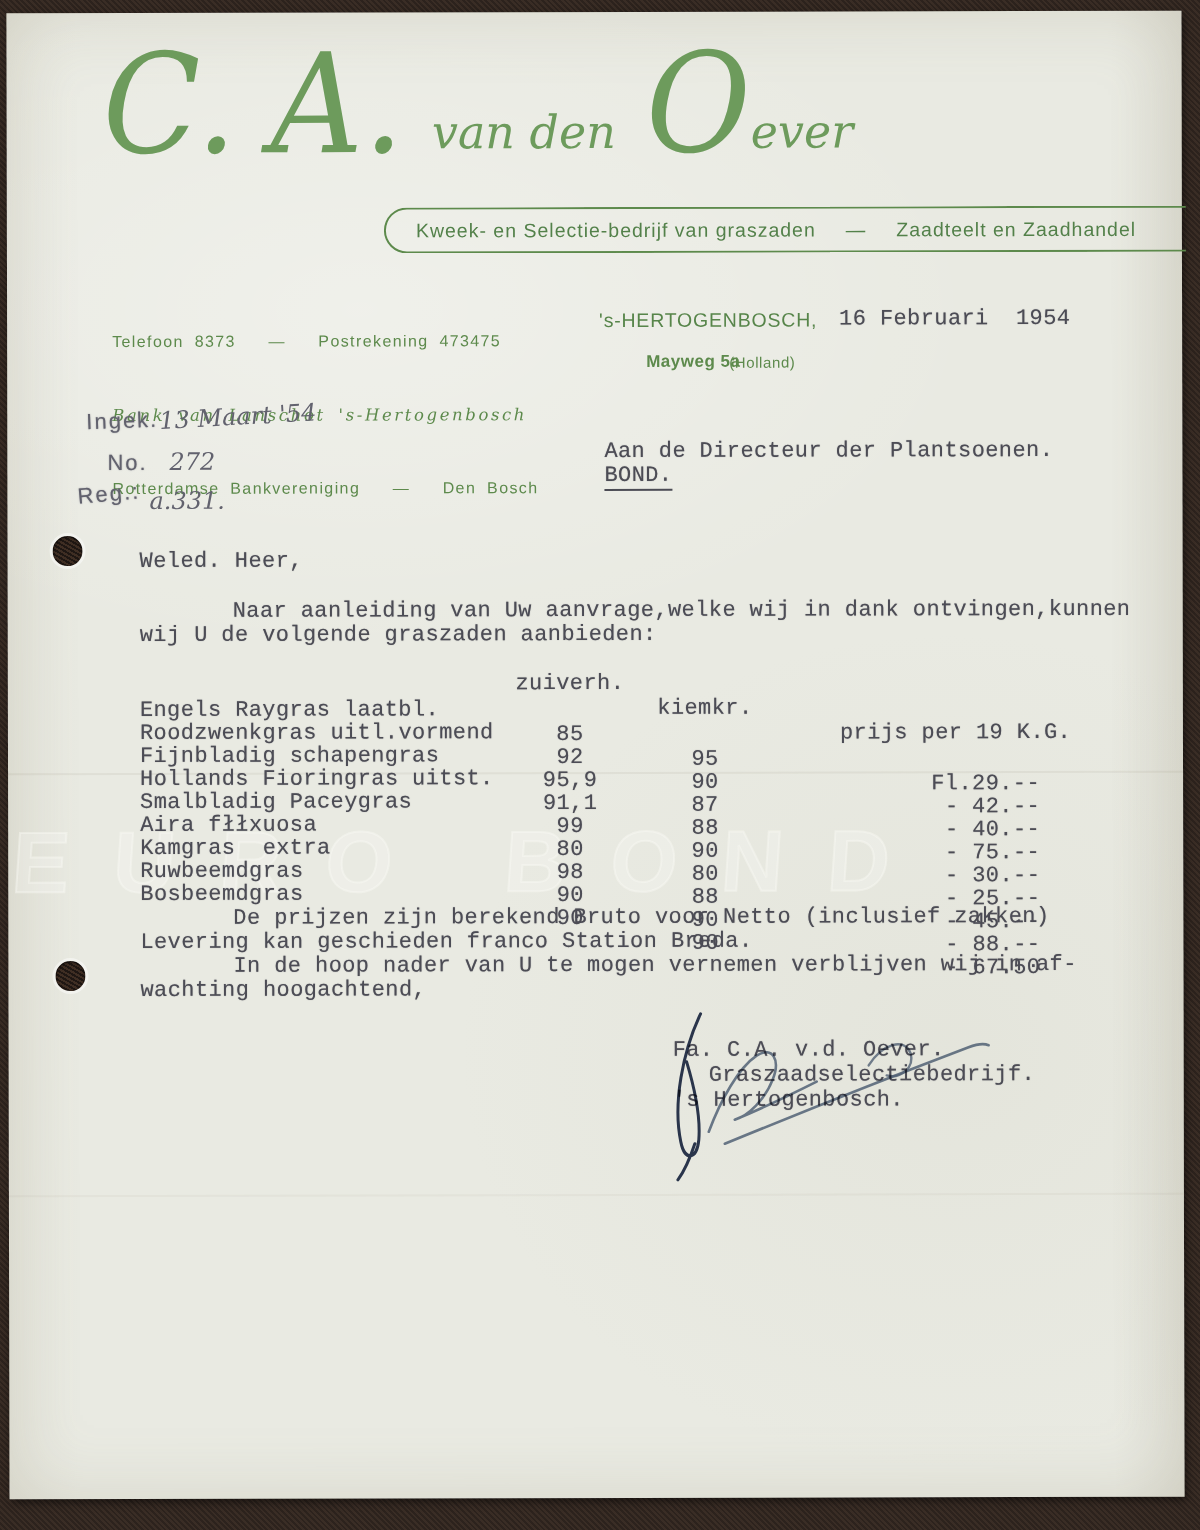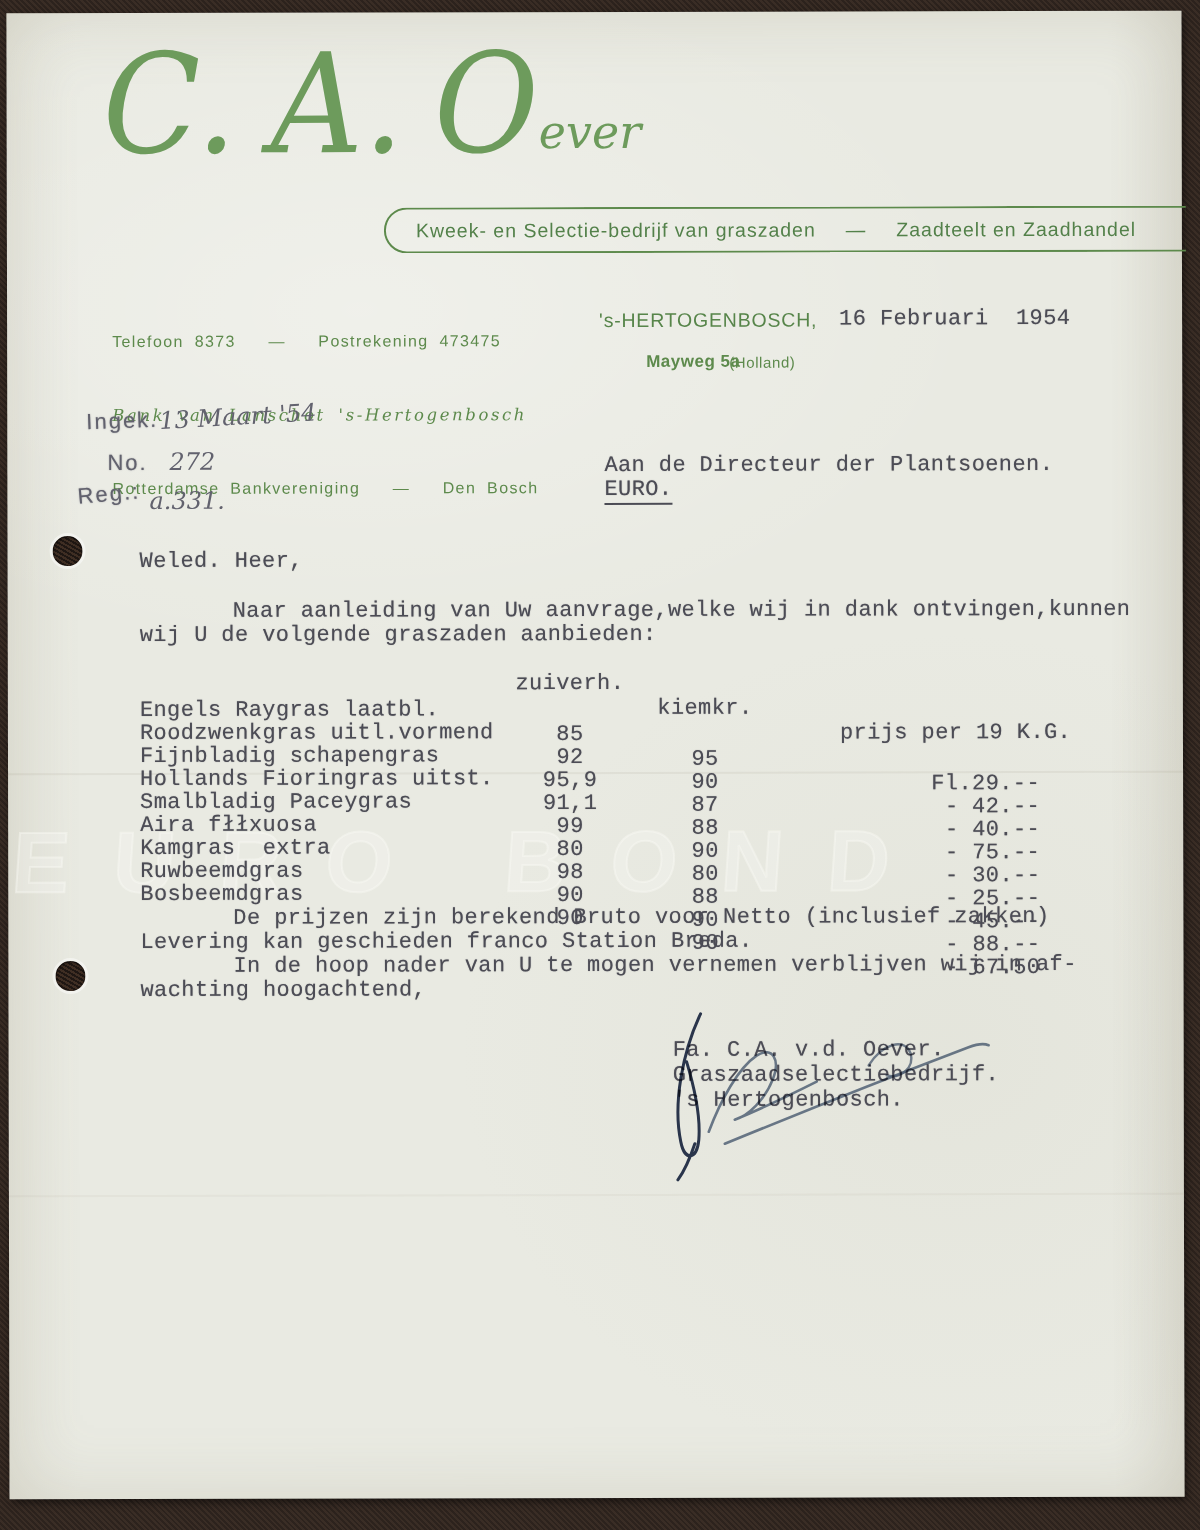--- a/index.html
+++ b/index.html
@@ -70,20 +70,21 @@
 
   <div class="crease" style="top:760px;background:rgba(110,100,80,.08);"></div>
   <div class="crease" style="top:1182px;background:rgba(110,100,80,.05);"></div>
 
   <div class="hole" style="left:45px;top:523px;"></div>
   <div class="hole" style="left:47px;top:948px;"></div>
 
   <div class="logo">
     <span class="cap">C.</span>
     <span class="cap" style="margin-left:34px;">A.</span>
+    <span class="small" style="margin-left:28px;">van den</span>
     <span class="cap" style="margin-left:30px;">O</span>
     <span class="small">ever</span>
   </div>
 
   <div class="tagline-box">
     <span>Kweek- en Selectie-bedrijf van graszaden</span>
     <span class="dash">—</span>
     <span>Zaadteelt en Zaadhandel</span>
   </div>
 
@@ -98,23 +99,23 @@
   <div class="country">(Holland)</div>
   <div class="street">Mayweg 5a</div>
 
   <div class="hand stamp" style="left:79px;top:395px;transform:rotate(-2deg);">Ingek.</div>
   <div class="hand script" style="left:152px;top:390px;transform:rotate(-3deg);">13 Maart '54</div>
   <div class="hand stamp" style="left:100px;top:437px;">No.</div>
   <div class="hand script" style="left:162px;top:435px;">272</div>
   <div class="hand stamp" style="left:70px;top:468px;transform:rotate(-5deg);">Reg.:</div>
   <div class="hand script" style="left:142px;top:474px;">a.331.</div>
 
-  <div class="pos" style="left:597px;top:442px;">
+  <div class="pos" style="left:597px;top:428px;">
     <div class="mono" style="line-height:24px;">Aan de Directeur der Plantsoenen.</div>
-    <div class="mono" style="line-height:24px;"><span class="u">EURO.</span></div>
+    <div class="mono" style="line-height:24px;"><span class="u">BOND.</span></div>
   </div>
 
   <div class="mono pos" style="left:132px;top:536px;">Weled. Heer,</div>
   <div class="mono pos" style="left:225px;top:586px;">Naar aanleiding van Uw aanvrage,welke wij in dank ontvingen,kunnen</div>
   <div class="mono pos" style="left:132px;top:610px;">wij U de volgende graszaden aanbieden:</div>
 
   <div class="pos" style="left:132px;top:634px;width:900px;">
     <div class="trow mono">
       <span class="c-z">zuiverh.</span>
       <span class="c-k">kiemkr.</span>
@@ -177,21 +178,21 @@
     </div>
   </div>
 
   <div class="mono pos" style="left:225px;top:893px;">De prijzen zijn berekend Bruto voor Netto (inclusief zakken)</div>
   <div class="mono pos" style="left:132px;top:917px;">Levering kan geschieden franco Station Breda.</div>
   <div class="mono pos" style="left:225px;top:941px;">In de hoop nader van U te mogen vernemen verblijven wij in af-</div>
   <div class="mono pos" style="left:132px;top:965px;">wachting hoogachtend,</div>
 
   <div class="pos" style="left:664px;top:1026px;">
     <div class="mono" style="line-height:25px;">Fa. C.A. v.d. Oever.</div>
-    <div class="mono" style="line-height:25px;">Graszaadselectiebedrijf.</div>
+    <div class="mono" style="line-height:25px;margin-left:36px;">Graszaadselectiebedrijf.</div>
     <div class="mono" style="line-height:25px;">'s Hertogenbosch.</div>
   </div>
 
   <svg class="sig" width="380" height="180" viewBox="0 0 380 180">
     <g fill="none" stroke-linecap="round" stroke-linejoin="round">
       <path d="M62,10 C44,48 34,100 42,138 C46,158 58,156 60,136 C62,112 54,78 48,58 M56,140 C50,158 45,168 39,176" stroke="#2e3a56" stroke-width="3"></path>
       <path d="M70,128 C82,96 100,64 118,52 C134,42 142,56 134,76 C126,96 110,112 96,116 C118,107 150,92 178,78" stroke="#5b6c87" stroke-width="2.6" opacity=".85"></path>
       <path d="M86,140 C140,118 240,78 330,44 C338,41 345,40 350,42" stroke="#5b6c87" stroke-width="2.6" opacity=".85"></path>
       <path d="M230,62 C244,40 266,34 272,50 C276,64 262,76 248,72" stroke="#5b6c87" stroke-width="2.4" opacity=".8"></path>
     </g>

